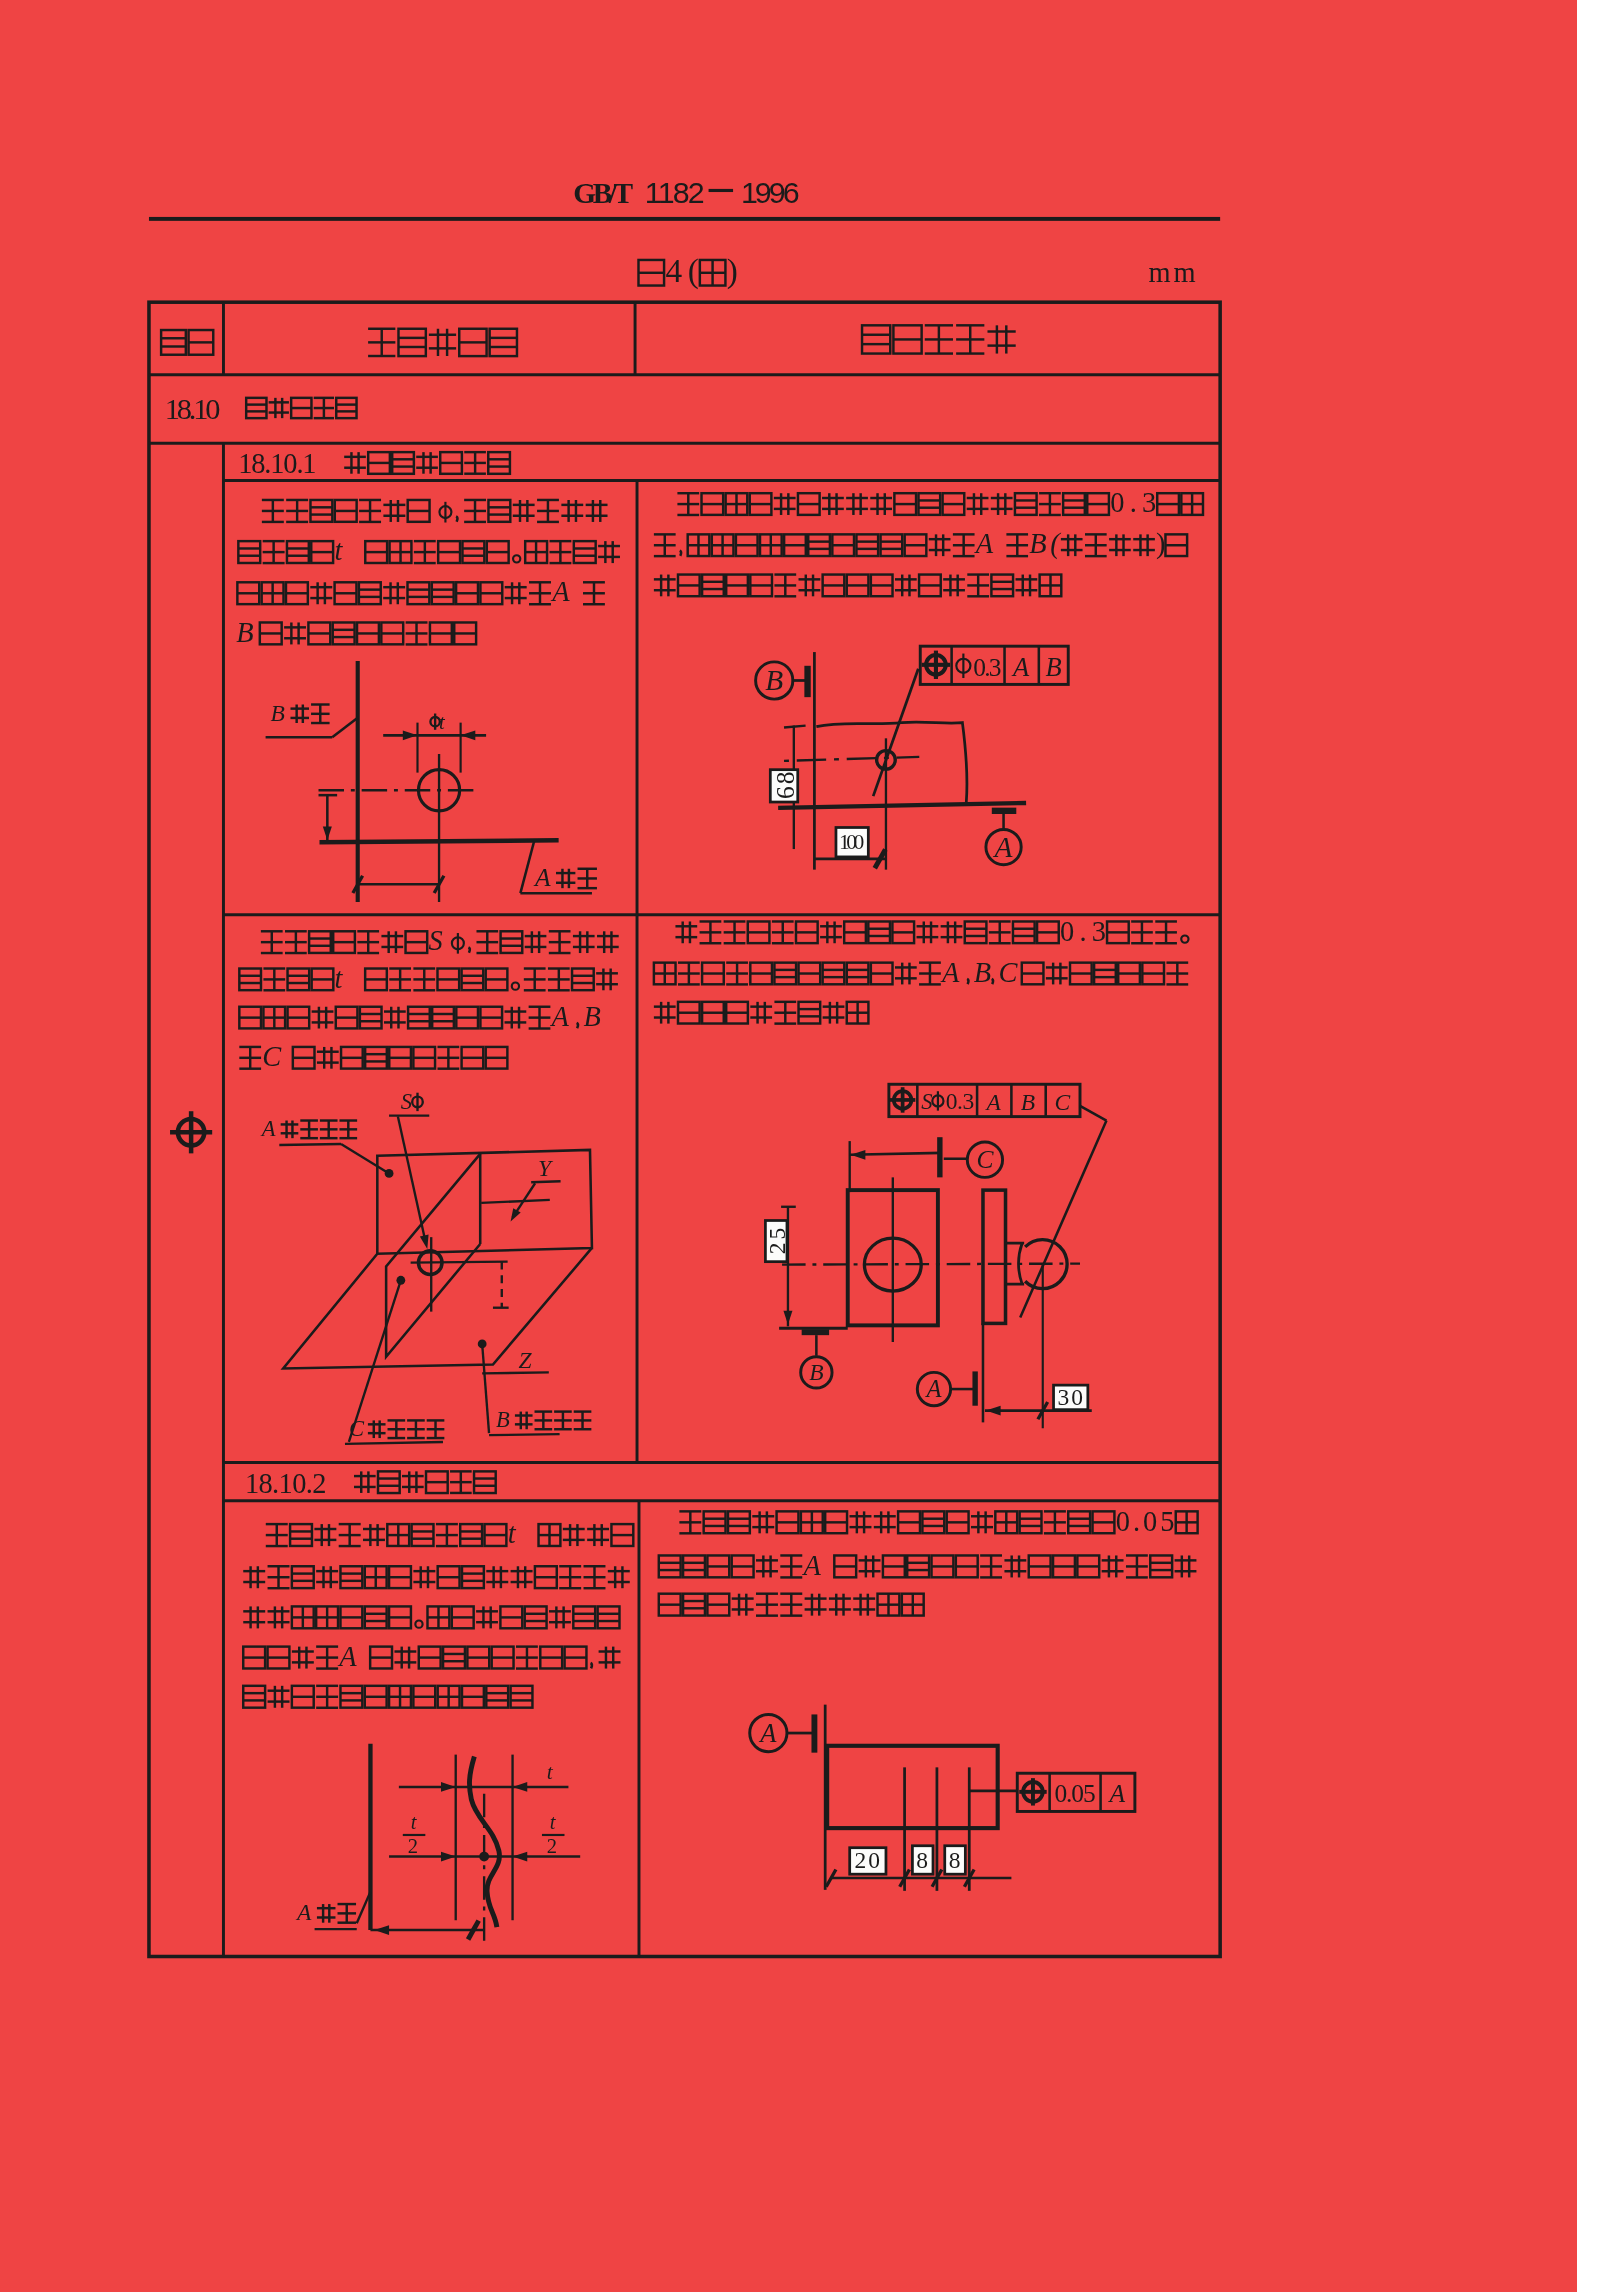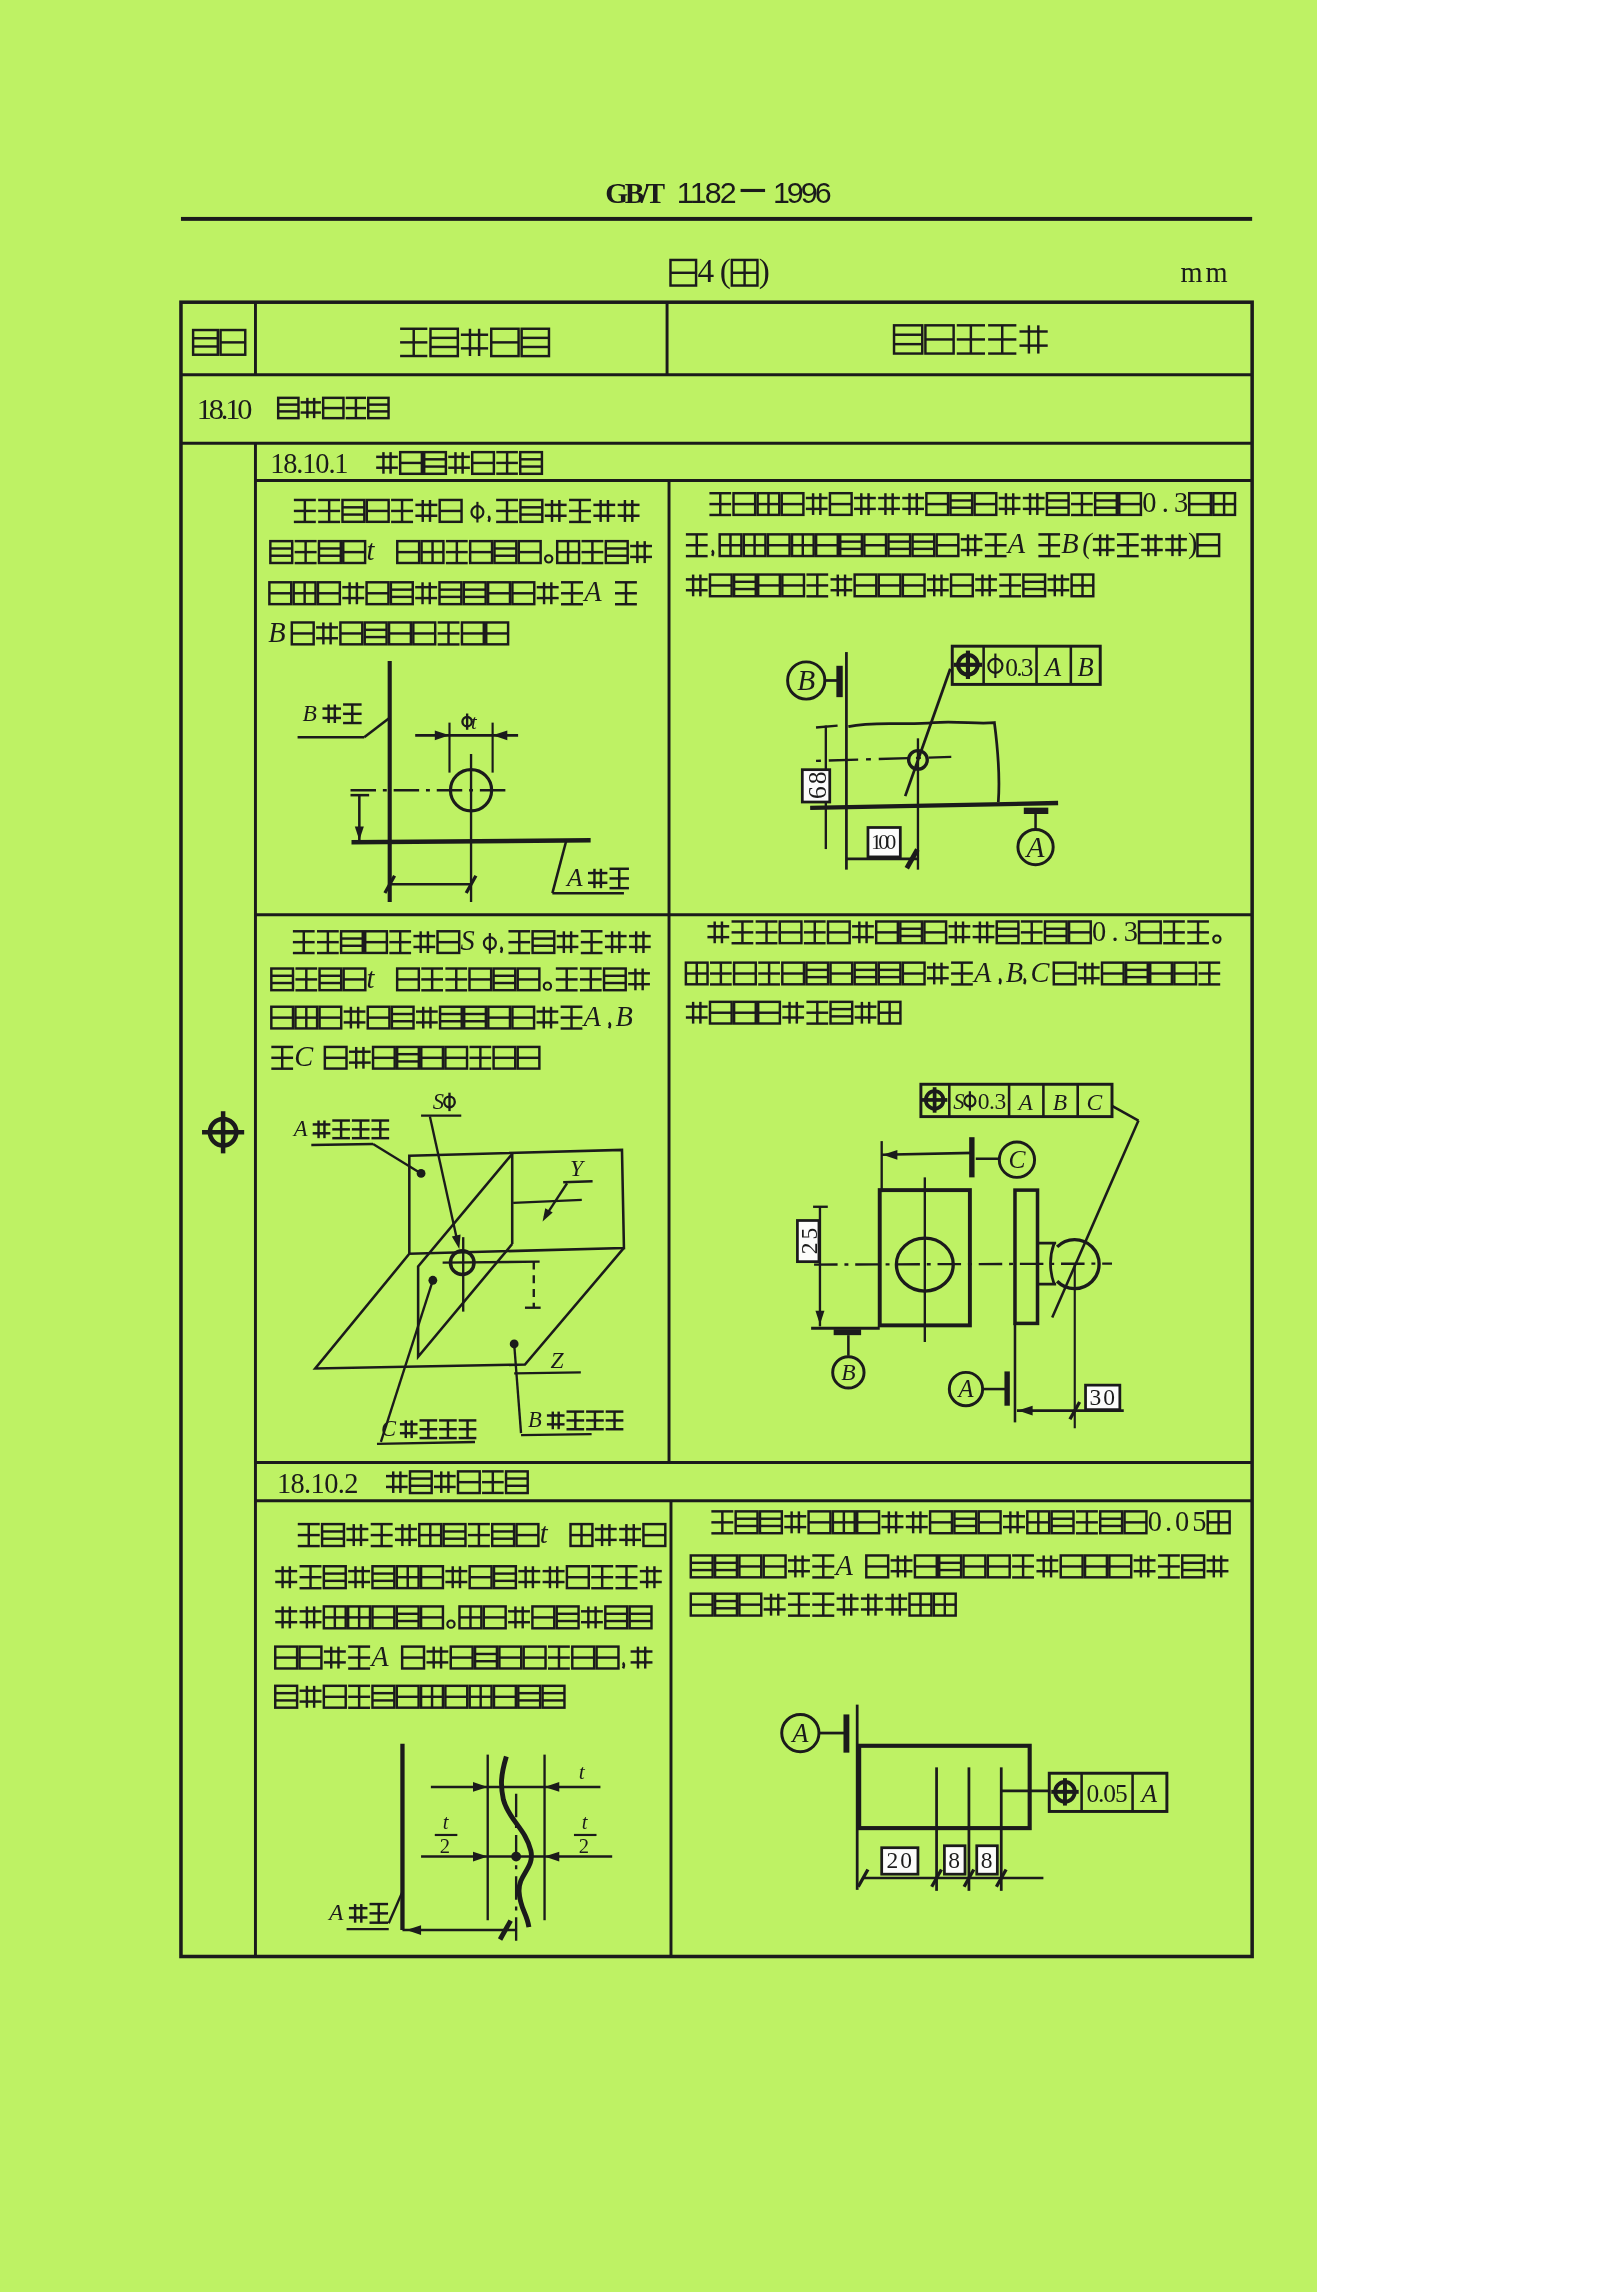--- a/index.html
+++ b/index.html
@@ -1,12 +1,12 @@
 <!DOCTYPE html>
-<html><head><meta charset="utf-8"><style>html,body{margin:0;padding:0;background:#ffffff;}.page{position:relative;width:1285px;height:2293px;background:#bef264;overflow:hidden;padding-left:32px;}</style></head><body>
+<html><head><meta charset="utf-8"><style>html,body{margin:0;padding:0;background:#ffffff;}.page{position:relative;width:1577px;height:2293px;background:#ef4444;overflow:hidden;}</style></head><body>
 <div class="page">
 <svg width="1620" height="2293" viewBox="0 0 1653 2339">
 
 <text x="585" y="207" font-family="Liberation Serif" font-size="30" font-style="normal" font-weight="bold" fill="#1b1b1b" text-anchor="start" textLength="61">GB/T</text>
       <text x="658" y="207" font-family="Liberation Sans" font-size="31" font-style="normal" font-weight="normal" fill="#1b1b1b" text-anchor="start" textLength="61">1182</text>
       <line x1="723" y1="194" x2="748" y2="194" stroke="#1b1b1b" stroke-width="3.2"></line>
       <text x="756" y="207" font-family="Liberation Sans" font-size="31" font-style="normal" font-weight="normal" fill="#1b1b1b" text-anchor="start" textLength="60">1996</text>
 
 <rect x="152" y="221" width="1093" height="4" fill="#1b1b1b" stroke="#1b1b1b" stroke-width="0"></rect>
 

